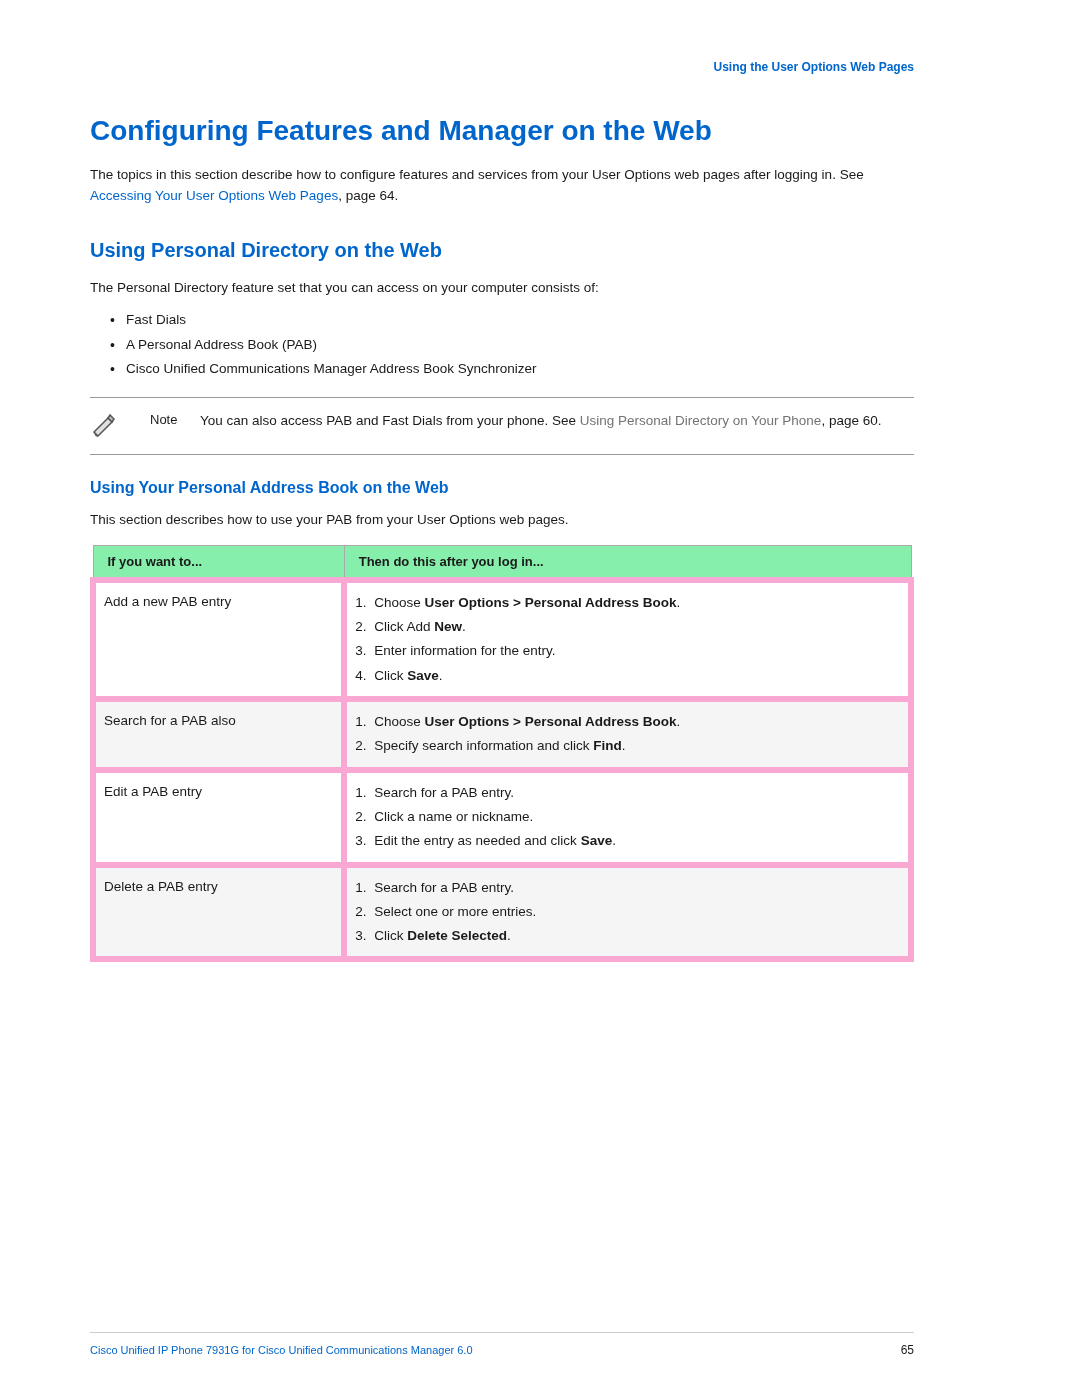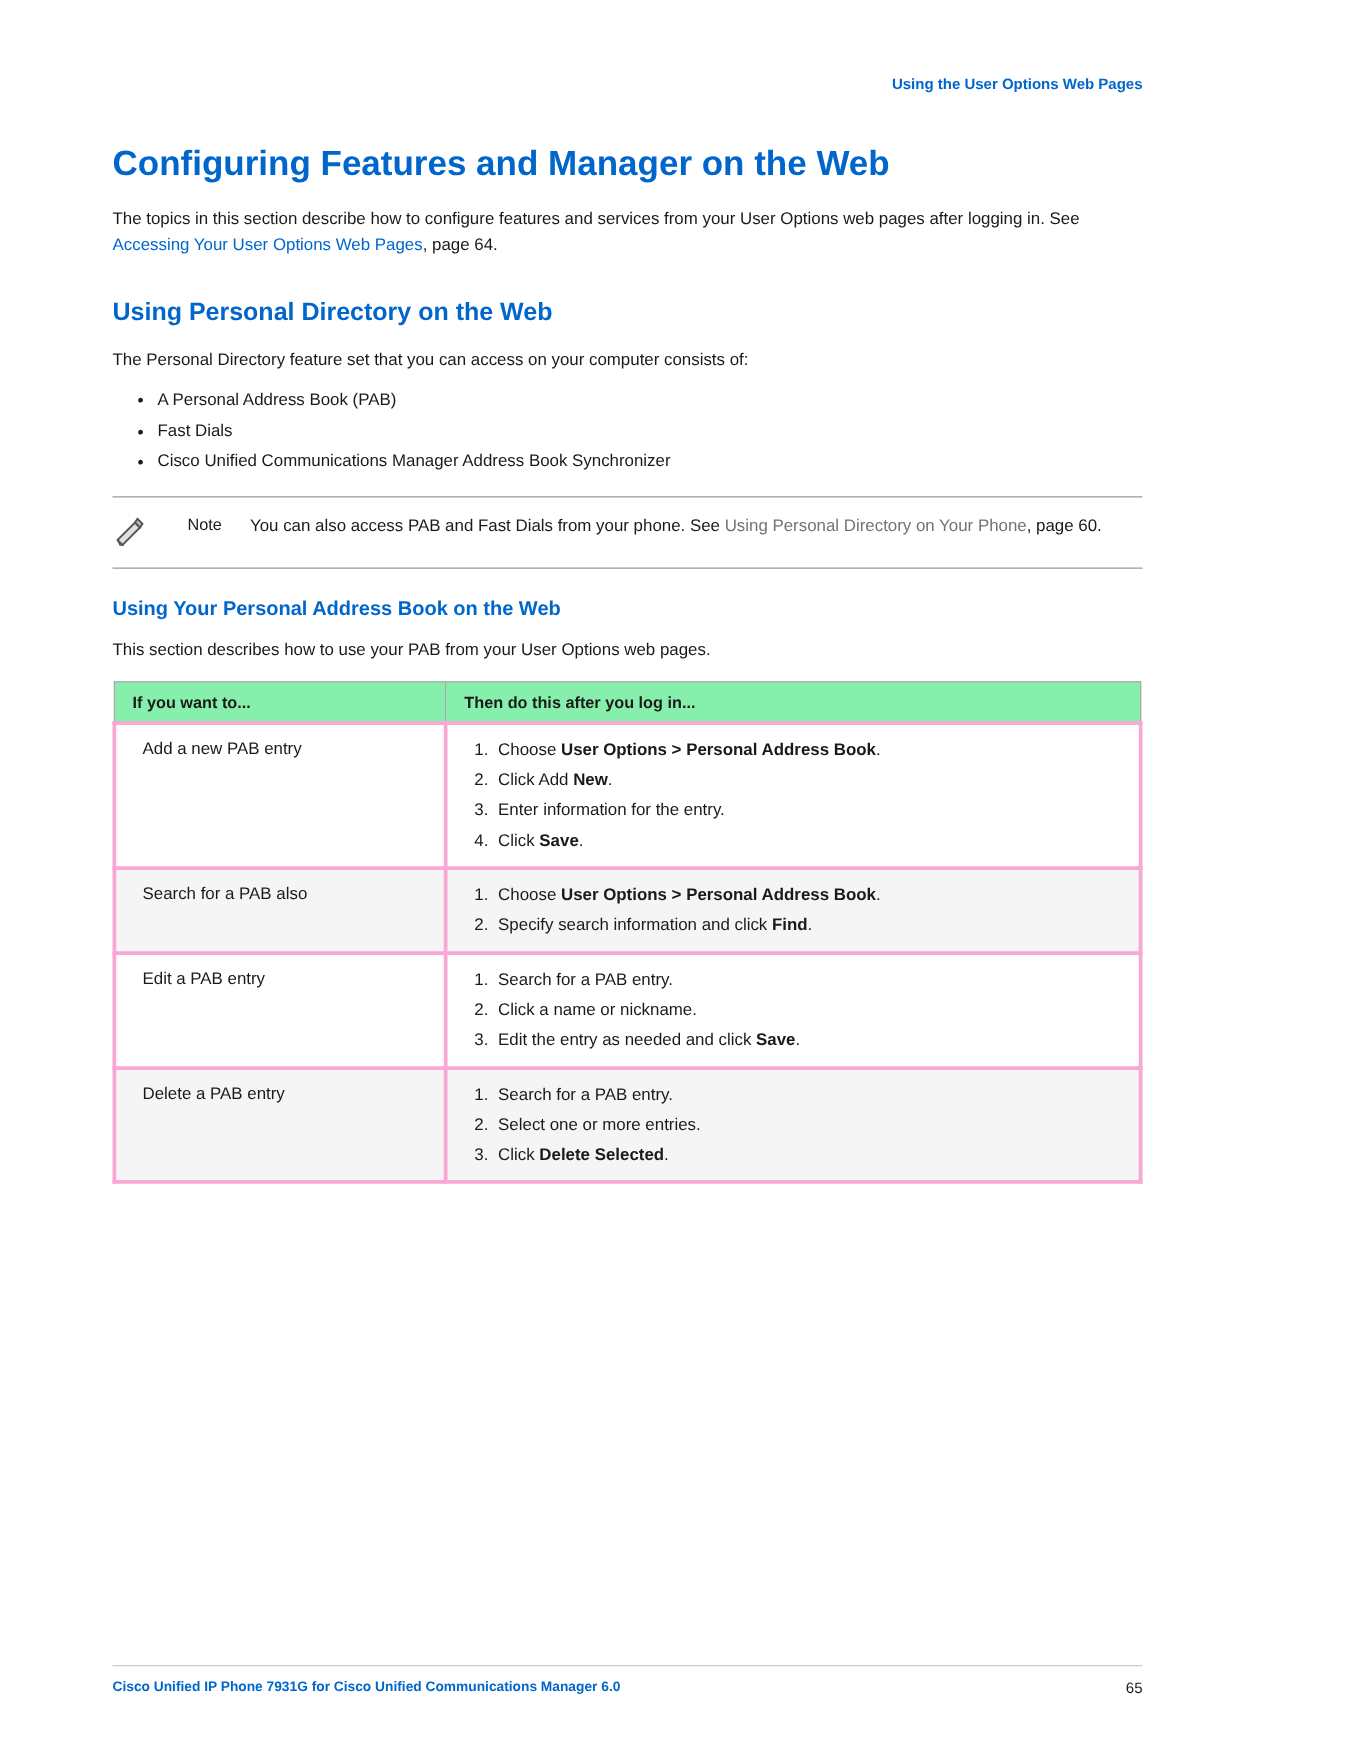--- a/index.html
+++ b/index.html
@@ -184,23 +184,23 @@
       color: #1a1a1a;
       padding: 8px 14px;
       text-align: left;
       border: 1px solid #aaa;
     }
 
     .pab-table td {
       font-family: Arial, sans-serif;
       font-size: 13.5px;
       color: #1a1a1a;
-      padding: 8px 21px;
+      padding: 8px 8px;
       vertical-align: top;
-      border: 3px solid #f9a8d4;
+      border: 6px solid #f9a8d4;
       line-height: 1.6;
     }
 
     .pab-table tr:nth-child(even) td {
       background: #f5f5f5;
     }
 
     .pab-table tr:nth-child(odd) td {
       background: #ffffff;
     }
@@ -241,21 +241,21 @@
       display: flex;
       justify-content: space-between;
       align-items: center;
       border-top: 1px solid #ccc;
       padding-top: 10px;
     }
 
     .footer-left {
       font-family: Arial, sans-serif;
       font-size: 11px;
-      font-weight: bold;
+      font-weight: normal;
       color: #0066cc;
     }
 
     .footer-right {
       font-family: Arial, sans-serif;
       font-size: 12px;
       font-weight: normal;
       color: #1a1a1a;
     }
   </style>
@@ -273,24 +273,24 @@
   <p class="intro-text">
     <span>The topics in this section describe how to configure features and services from your User Options web pages after logging in. See </span><a href="#">Accessing Your User Options Web Pages</a><span>, page 64.</span>
   </p>
 
   <h2 class="section-heading">Using Personal Directory on the Web</h2>
 
   <p class="section-text">The Personal Directory feature set that you can access on your computer consists of:</p>
 
   <ul class="bullet-list">
     <li>
-      <span>A Personal Address Book (PAB)</span>
+      <span>Fast Dials</span>
     </li>
     <li>
-      <span>Fast Dials</span>
+      <span>A Personal Address Book (PAB)</span>
     </li>
     <li>
       <span>Cisco Unified Communications Manager Address Book Synchronizer</span>
     </li>
   </ul>
 
   <div class="note-container">
     <div class="note-icon-area">
 
       <svg width="28" height="28" viewBox="0 0 28 28" fill="none" xmlns="http://www.w3.org/2000/svg" style="margin-bottom:4px;">

